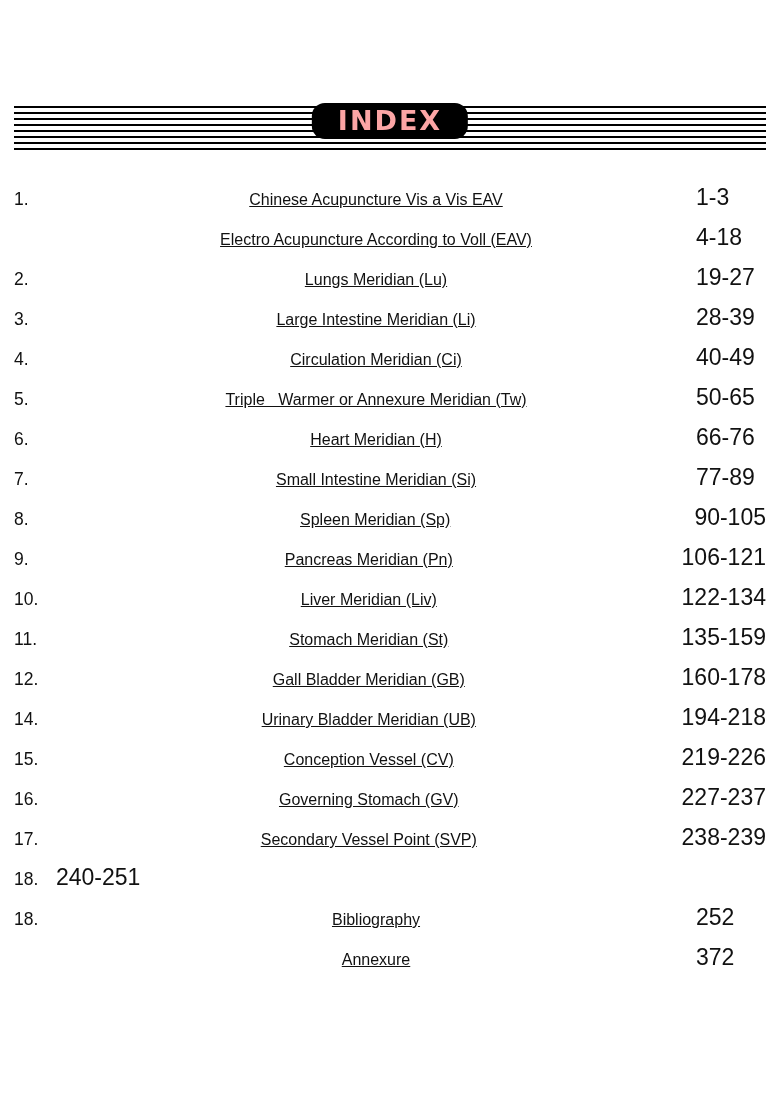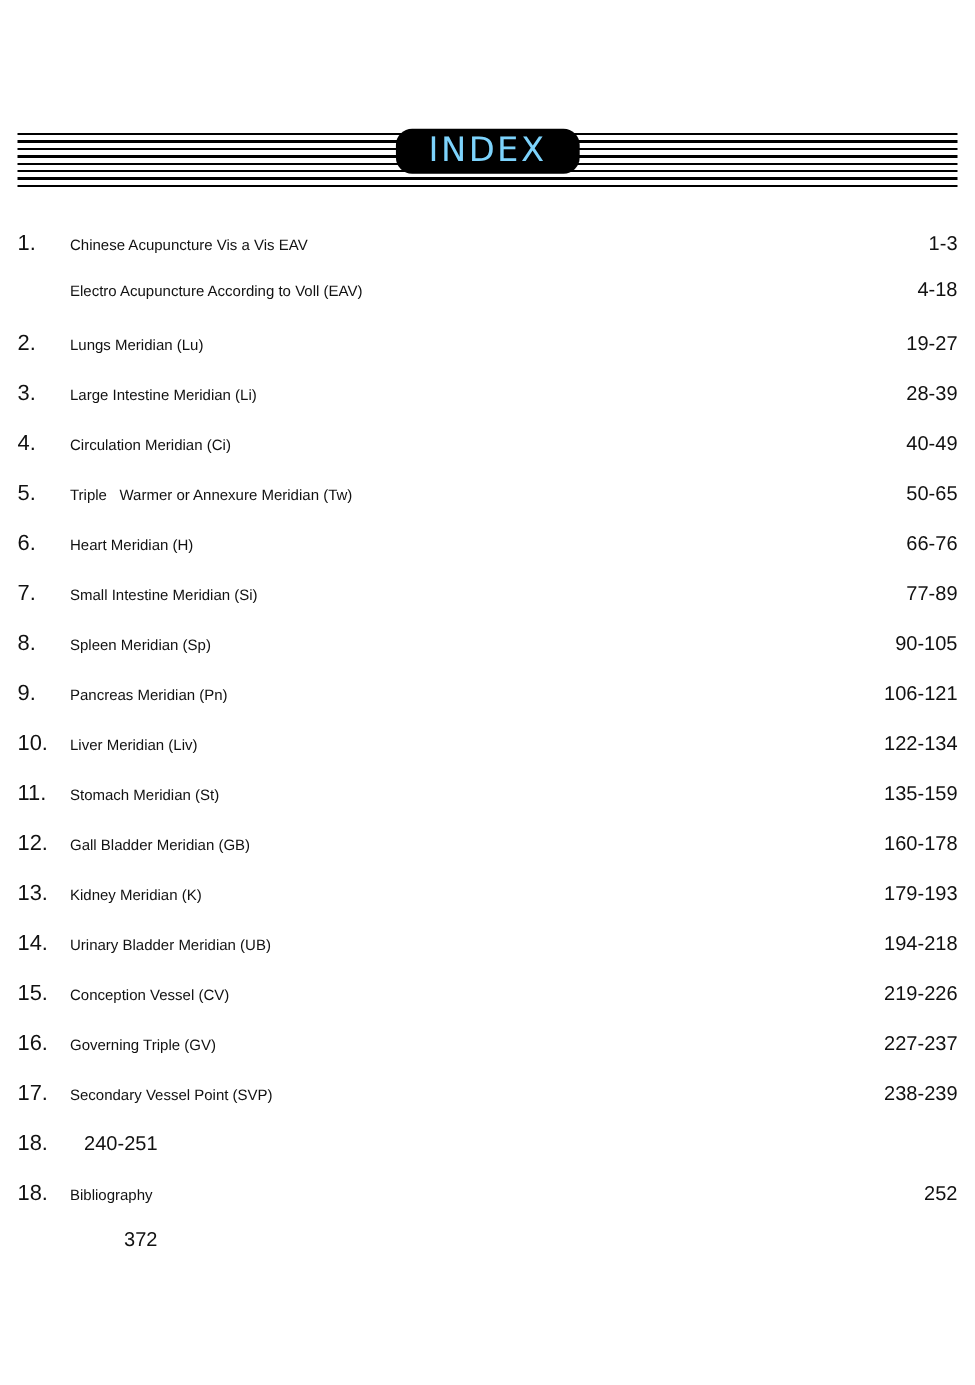--- a/index.html
+++ b/index.html
@@ -54,23 +54,23 @@
     background: #000000;
     border-radius: 13px;
     padding: 6px 26px 8px 26px;
     height: 36px;
     box-sizing: border-box;
     display: flex;
     align-items: center;
     justify-content: center;
   }
   .title-plate-text {
-    color: #7dd3fc;
+    color: #fca5a5;
     font-family: "DejaVu Sans", sans-serif;
-    font-weight: normal;
+    font-weight: bold;
     font-size: 27px;
     letter-spacing: 2px;
     line-height: 1;
     white-space: nowrap;
   }
 
   
   .index-list {
     position: absolute;
     left: 14px;
@@ -85,28 +85,29 @@
     color: #111111;
   }
   .row-num {
     width: 42px;
     flex: 0 0 42px;
     text-align: left;
     font-size: 17.5px;
   }
   .row-title {
     flex: 1 1 auto;
-    text-align: left;
-    font-size: 12px;
+    text-align: center;
+    font-size: 16px;
     white-space: pre;
+    text-decoration: underline;
   }
   .row-pages {
     flex: 0 0 auto;
-    text-align: right;
-    font-size: 16px;
+    text-align: left;
+    font-size: 23px;
     min-width: 70px;
   }
 </style>
 </head>
 <body>
 
 <div class="page">
 
   <div class="header">
     <div class="stripes"></div>
@@ -175,52 +176,48 @@
         <span class="row-num">11.</span>
         <span class="row-title">Stomach Meridian (St)</span>
         <span class="row-pages">135-159</span>
       </div>
       <div class="index-row">
         <span class="row-num">12.</span>
         <span class="row-title">Gall Bladder Meridian (GB)</span>
         <span class="row-pages">160-178</span>
       </div>
       <div class="index-row">
-        <span class="row-num">13.</span>
-        <span class="row-title">Kidney Meridian (K)</span>
-        <span class="row-pages">179-193</span>
-      </div>
-      <div class="index-row">
         <span class="row-num">14.</span>
         <span class="row-title">Urinary Bladder Meridian (UB)</span>
         <span class="row-pages">194-218</span>
       </div>
       <div class="index-row">
         <span class="row-num">15.</span>
         <span class="row-title">Conception Vessel (CV)</span>
         <span class="row-pages">219-226</span>
       </div>
       <div class="index-row">
         <span class="row-num">16.</span>
-        <span class="row-title">Governing Triple (GV)</span>
+        <span class="row-title">Governing Stomach (GV)</span>
         <span class="row-pages">227-237</span>
       </div>
       <div class="index-row">
         <span class="row-num">17.</span>
         <span class="row-title">Secondary Vessel Point (SVP)</span>
         <span class="row-pages">238-239</span>
       </div>
       <div class="index-row">
         <span class="row-num">18.</span>
         <span class="row-pages">240-251</span>
       </div>
       <div class="index-row">
         <span class="row-num">18.</span>
         <span class="row-title">Bibliography</span>
         <span class="row-pages">252</span>
       </div>
       <div class="index-row">
         <span class="row-num"></span>
+        <span class="row-title">Annexure</span>
         <span class="row-pages">372</span>
       </div>
     </div>
 
 </div>
 
 </body></html>

